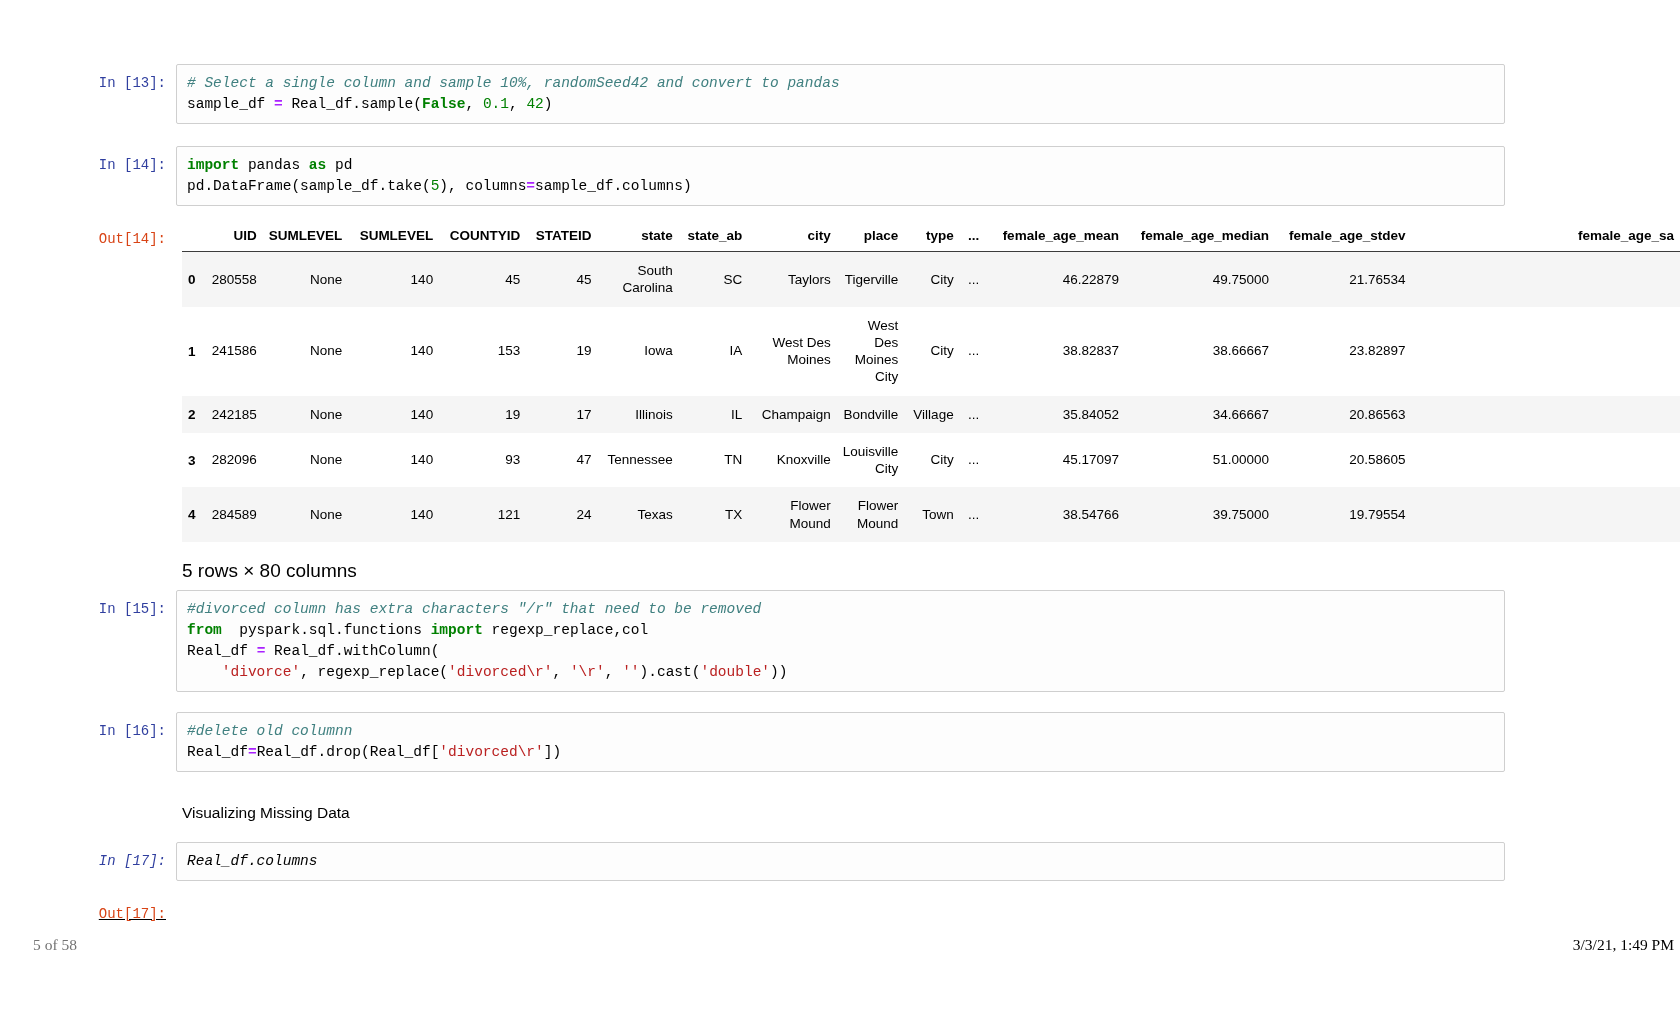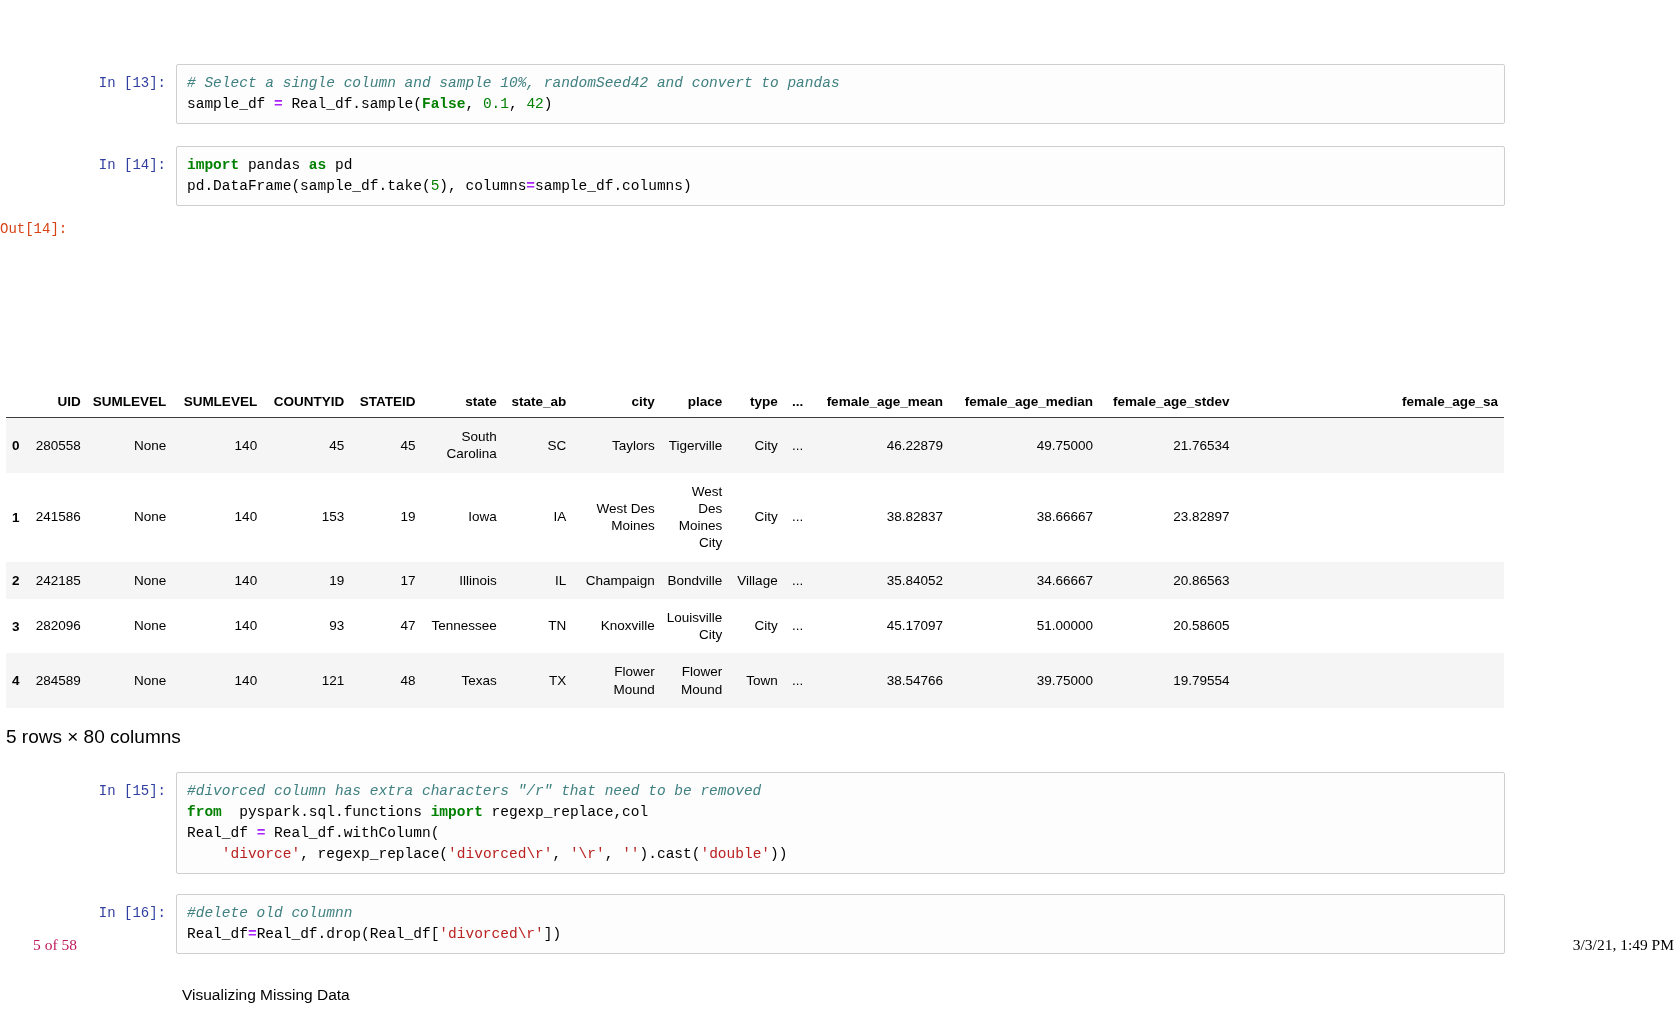--- a/index.html
+++ b/index.html
@@ -28,22 +28,22 @@
   }
   .tok-p{color:#000000;}
   .tok-c{color:#408080;font-style:italic;}
   .tok-k{color:#008000;font-weight:bold;}
   .tok-o{color:#aa22ff;font-weight:bold;}
   .tok-n{color:#008000;}
   .tok-s{color:#ba2121;}
 
   
   .cell-in14{margin-top:22px;}
-  .cell-out14{margin-top:4px;flex-direction:column;}
-  .cell-in15{margin-top:24px;}
+  .cell-out14{margin-top:14px;}
+  .cell-in15{margin-top:8px;}
   .cell-in16{margin-top:20px;}
   .cell-md1{margin-top:30px;}
   .cell-in17{margin-top:20px;font-style:italic;}
   .cell-out17{margin-top:14px;text-decoration:underline;}
 
   
   .df-wrap{overflow:hidden;width:1504px;}
   table.dataframe{
     border-collapse:collapse;table-layout:fixed;margin-left:6px;
     font-size:13.5px;color:#000;
@@ -63,21 +63,21 @@
   col.w0{width:18px}col.w1{width:62px}col.w2{width:76px}col.w3{width:92px}
   col.w4{width:88px}col.w5{width:72px}col.w6{width:82px}col.w7{width:70px}
   col.w8{width:90px}col.w9{width:66px}col.w10{width:56px}col.w11{width:26px}
   col.w12{width:142px}col.w13{width:152px}col.w14{width:138px}col.w15{width:300px}
 
   .df-caption{margin:18px 0 0 6px;font-size:19px;color:#000;}
   .md-text{margin-left:6px;font-size:15.5px;line-height:18px;color:#000;padding-top:2px;}
 
   .page-footer-left{
     position:absolute;top:936px;left:33px;
-    font-family:"Liberation Serif","DejaVu Serif",serif;font-size:15.5px;color:#be185d;
+    font-family:"Liberation Serif","DejaVu Serif",serif;font-size:15.5px;color:#737373;
   }
   .page-footer-right{
     position:absolute;top:936px;right:6px;
     font-family:Liberation Serif, serif;font-size:15.5px;color:#000;
   }
 </style>
 </head>
 <body>
 
 <div class="nb">
@@ -215,21 +215,21 @@
                   <td>51.00000</td>
                   <td>20.58605</td>
                   <td></td>
                 </tr>
                 <tr>
                   <th>4</th>
                   <td>284589</td>
                   <td>None</td>
                   <td>140</td>
                   <td>121</td>
-                  <td>48</td>
+                  <td>24</td>
                   <td>Texas</td>
                   <td>TX</td>
                   <td>Flower Mound</td>
                   <td>Flower Mound</td>
                   <td>Town</td>
                   <td>...</td>
                   <td>38.54766</td>
                   <td>39.75000</td>
                   <td>19.79554</td>
                   <td></td>

